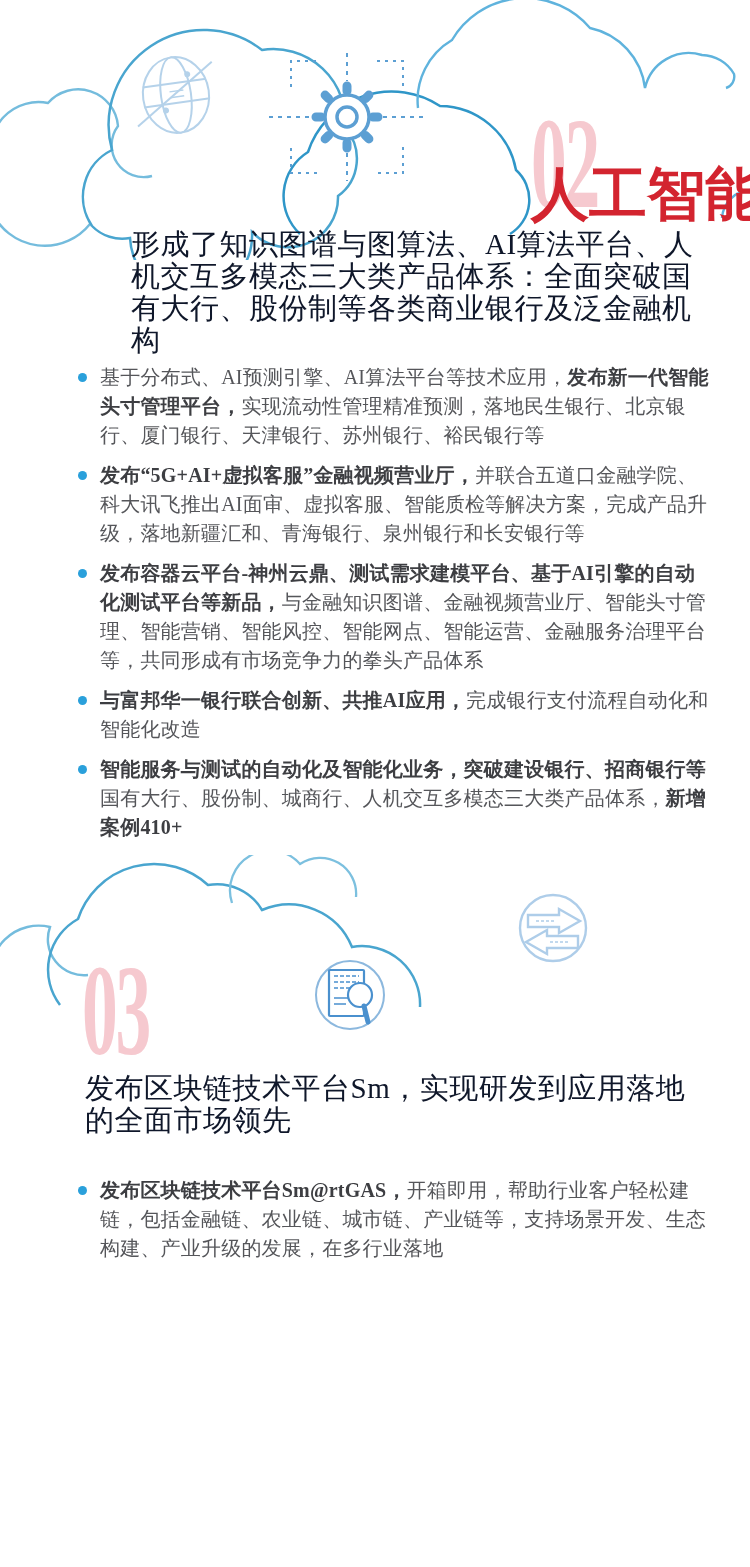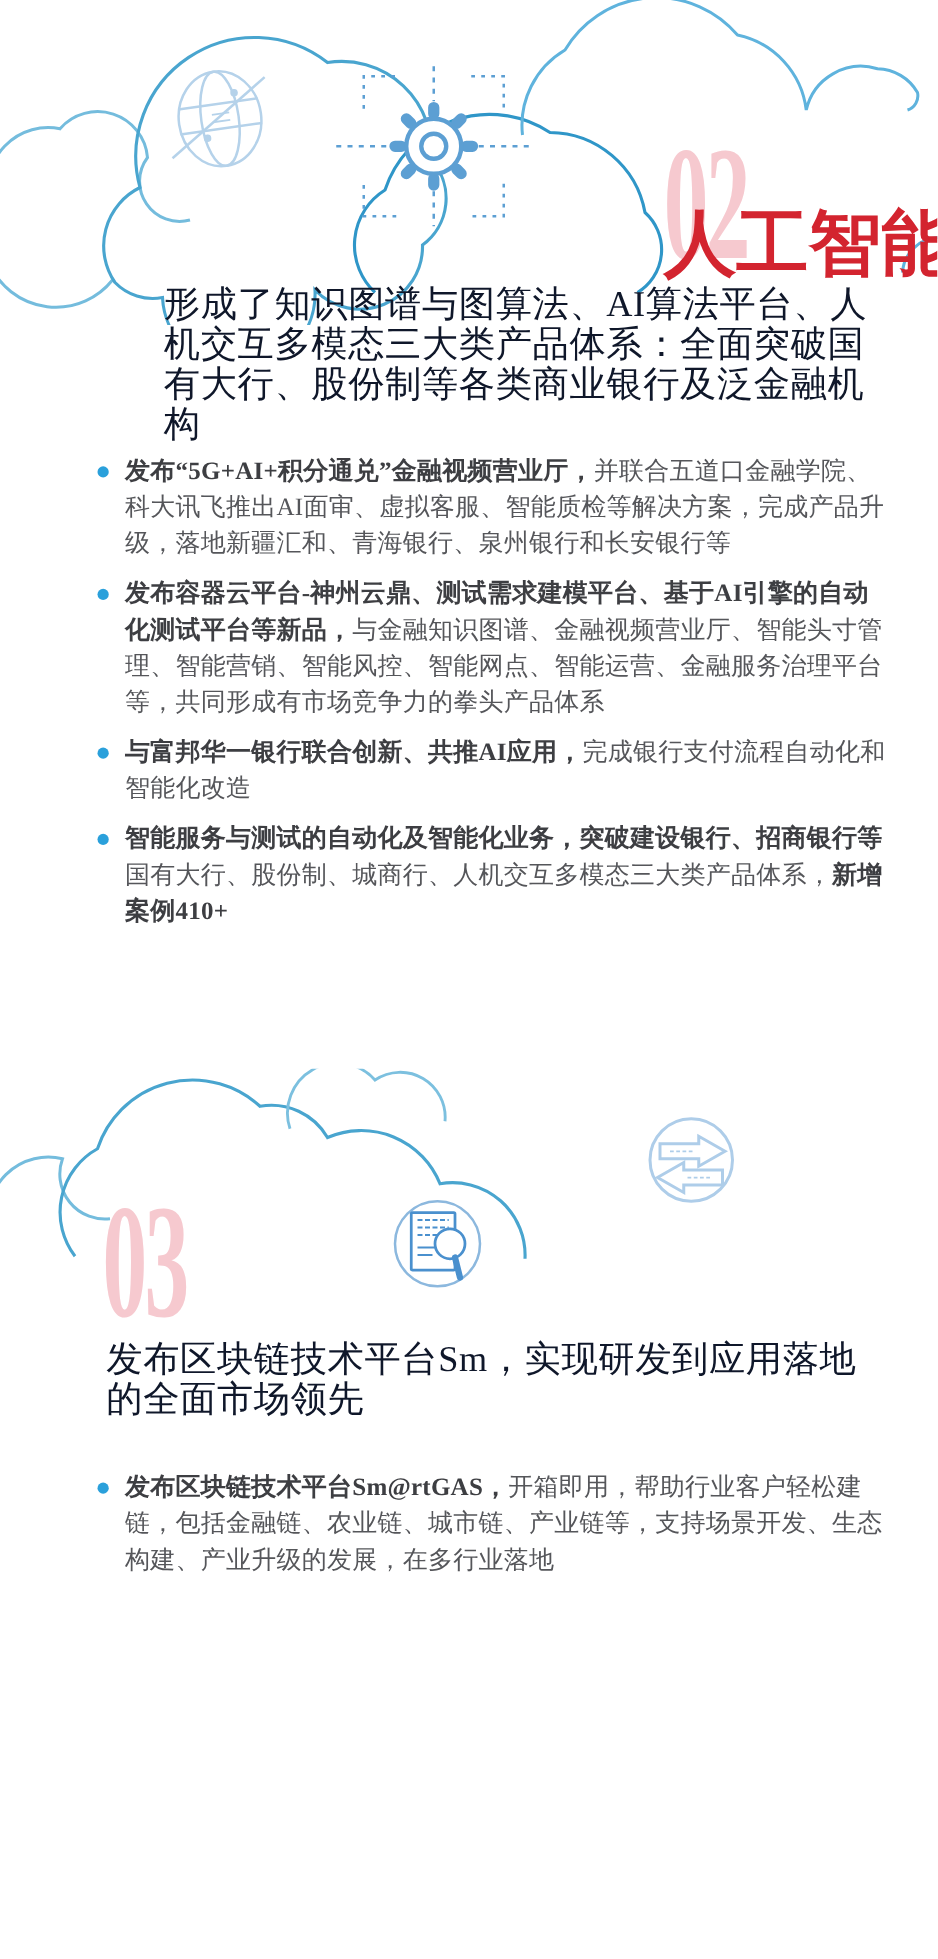--- a/index.html
+++ b/index.html
@@ -74,21 +74,22 @@
       <path d="M 26 0 L 31 0 M 18.4 18.4 L 21.9 21.9 M 0 26 L 0 31 M -18.4 18.4 L -21.9 21.9 M -26 0 L -31 0 M -18.4 -18.4 L -21.9 -21.9 M 0 -26 L 0 -31 M 18.4 -18.4 L 21.9 -21.9" stroke-width="9" stroke-linecap="round"></path>
       <circle r="22" stroke-width="3.5" fill="#fff"></circle>
       <circle r="10" stroke-width="3.5"></circle>
     </g>
   </svg>
 
   <div class="big-num" style="left:531px;top:98px">02</div>
   <div class="sec-title" style="left:531px;top:166px">人工智能</div>
   <div class="sec-sub" style="left:131px;top:228px;width:580px">形成了知识图谱与图算法、AI算法平台、人机交互多模态三大类产品体系：全面突破国有大行、股份制等各类商业银行及泛金融机构</div>
   <ul class="blist" style="left:78px;top:363px">
-      <li><span class="b">发布“5G+AI+积分通兑”金融视频营业厅，</span><span>并联合五道口金融学院、科大讯飞推出AI面审、虚拟客服、智能质检等解决方案，完成产品升级，落地新疆汇和、青海银行、泉州银行和长安银行等</span></li>
+      <li><span>基于分布式、AI预测引擎、AI算法平台等技术应用，</span><span class="b">发布新一代智能头寸管理平台，</span><span>实现流动性管理精准预测，落地民生银行、北京银行、厦门银行、天津银行、苏州银行、裕民银行等</span></li>
+      <li><span class="b">发布“5G+AI+虚拟客服”金融视频营业厅，</span><span>并联合五道口金融学院、科大讯飞推出AI面审、虚拟客服、智能质检等解决方案，完成产品升级，落地新疆汇和、青海银行、泉州银行和长安银行等</span></li>
       <li><span class="b">发布容器云平台-神州云鼎、测试需求建模平台、基于AI引擎的自动化测试平台等新品，</span><span>与金融知识图谱、金融视频营业厅、智能头寸管理、智能营销、智能风控、智能网点、智能运营、金融服务治理平台等，共同形成有市场竞争力的拳头产品体系</span></li>
       <li><span class="b">与富邦华一银行联合创新、共推AI应用，</span><span>完成银行支付流程自动化和智能化改造</span></li>
       <li><span class="b">智能服务与测试的自动化及智能化业务，突破建设银行、招商银行等</span><span>国有大行、股份制、城商行、人机交互多模态三大类产品体系，</span><span class="b">新增案例410+</span></li>
     </ul>
 
   <svg class="deco" style="top:855px" width="750" height="200" viewBox="0 0 750 200" fill="none">
     <g stroke="#74BCDD" stroke-width="2.4">
       <path d="M -8 130 A 48 48 0 0 1 50 72 A 36 36 0 0 0 88 120"></path>
     </g>
     <g stroke="#49A5CF" stroke-width="2.5">

